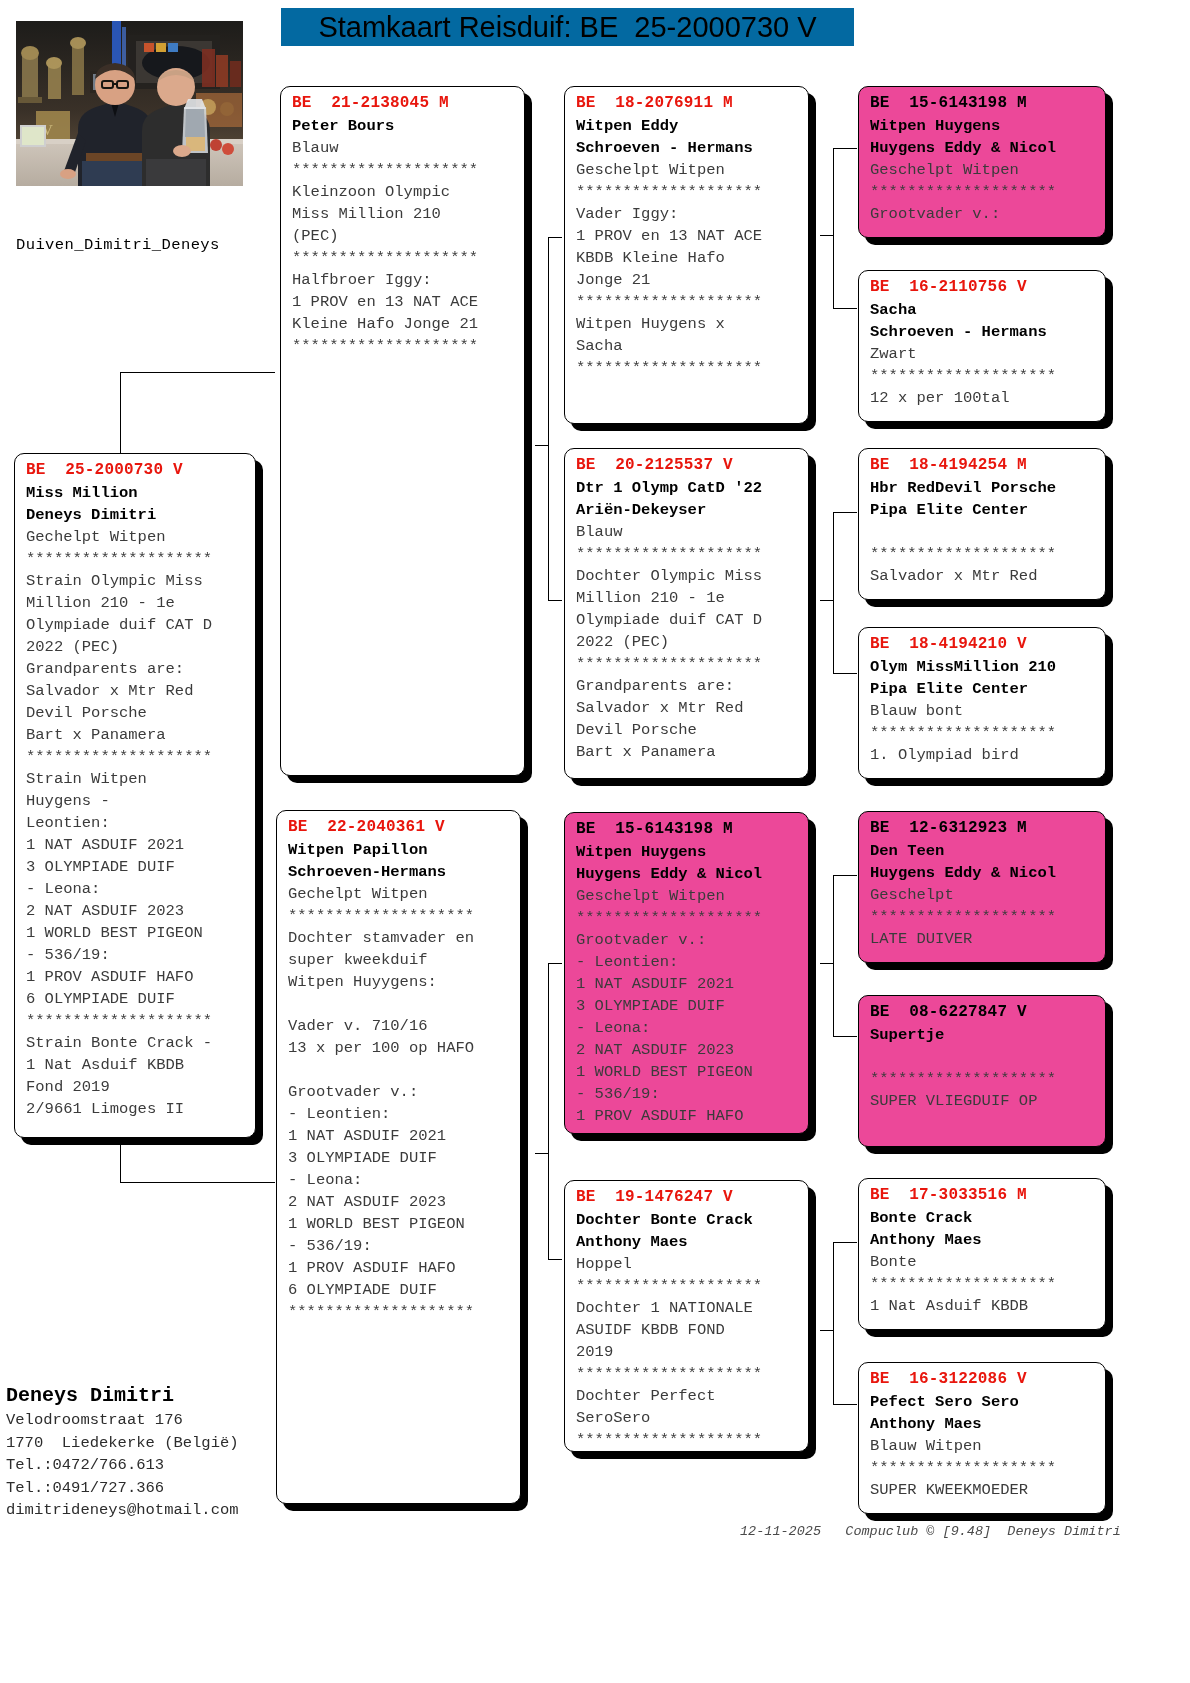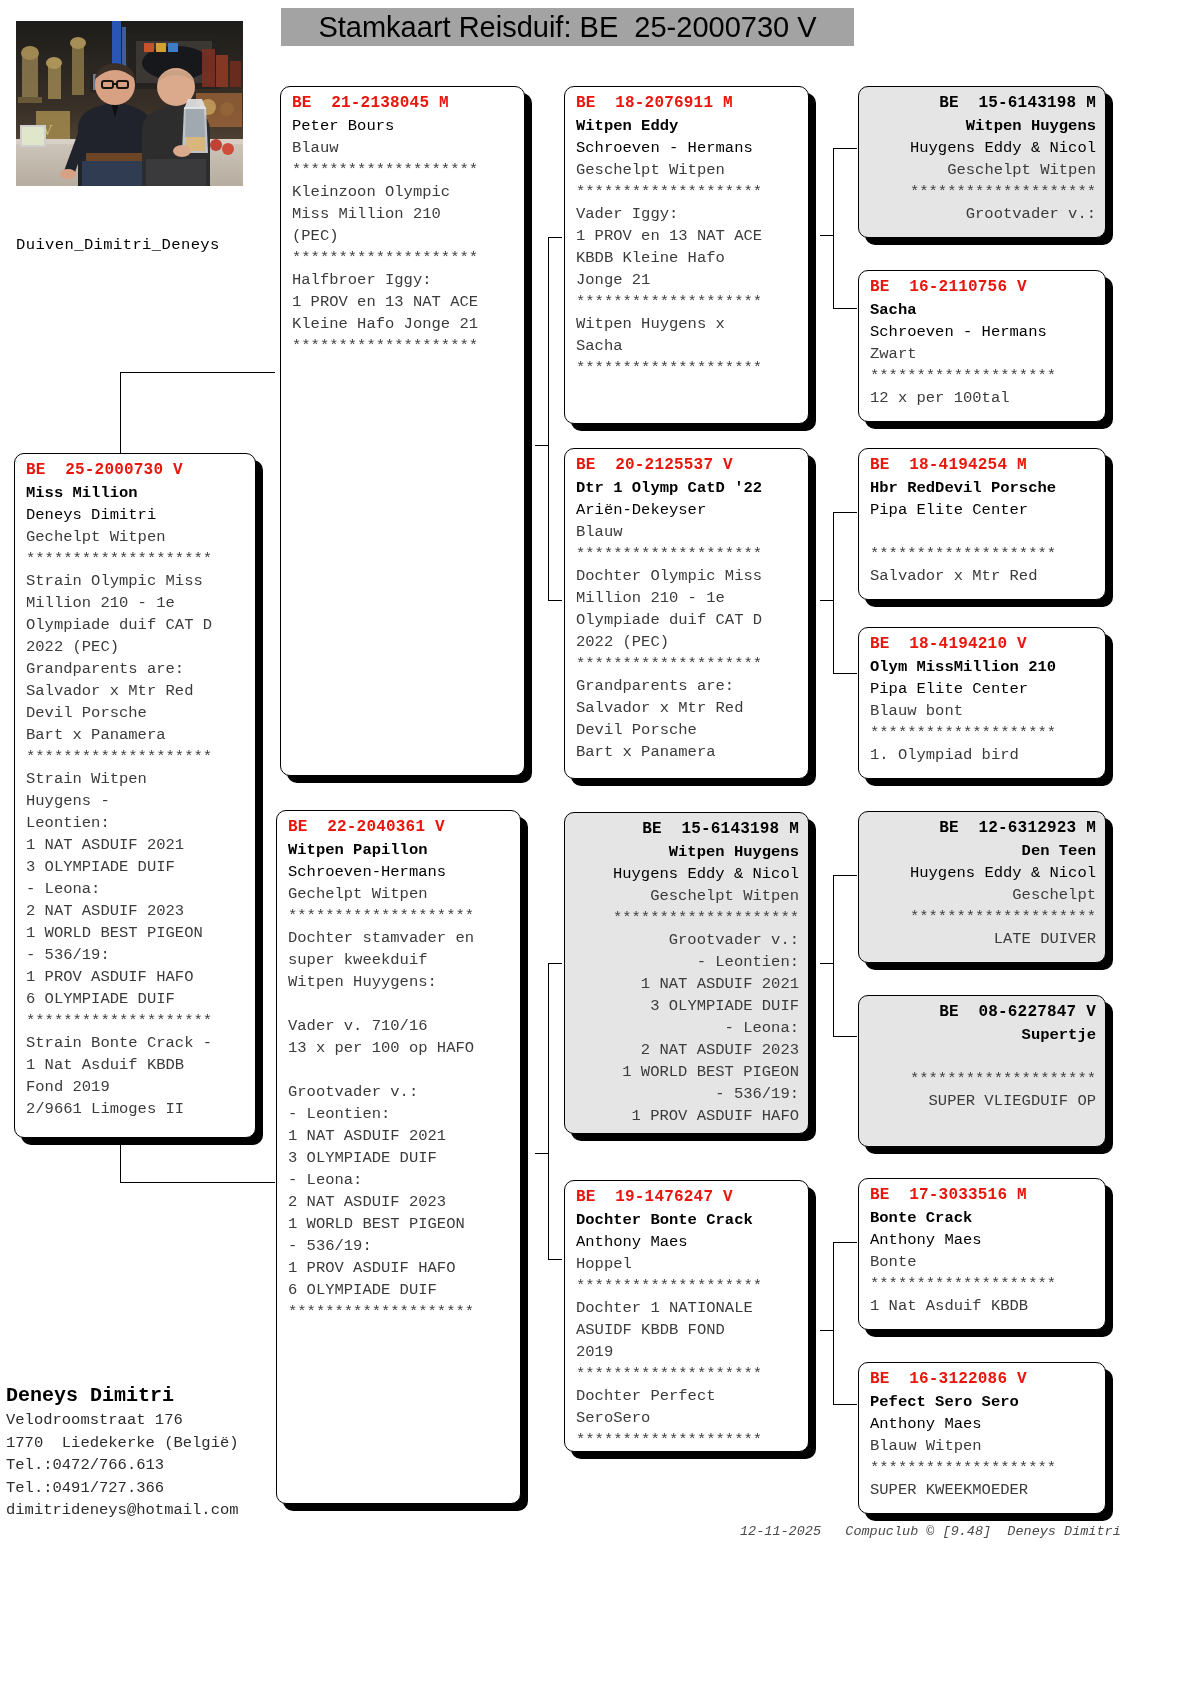--- a/index.html
+++ b/index.html
@@ -12,21 +12,21 @@
     position: relative;
     font-family: "Liberation Mono", "DejaVu Sans Mono", monospace;
     overflow: hidden;
   }
 
   
   #title-bar {
     position: absolute;
     left: 281px; top: 8px;
     width: 573px; height: 38px;
-    background: #a3a3a3;
+    background: #0369a1;
     display: flex; align-items: center; justify-content: center;
   }
   #title-bar .title-text {
     font-family: "Liberation Sans", sans-serif;
     font-size: 29px;
     color: #000;
     white-space: pre;
     letter-spacing: 0px;
   }
 
@@ -60,21 +60,21 @@
   
   .card {
     position: absolute;
     border: 1px solid #000;
     border-radius: 10px;
     background: #ffffff;
     padding: 6px 9px 6px 11px;
     overflow: hidden;
     box-shadow: 7px 7px 0 0 #000;
   }
-  .card.pink { background: #e5e5e5; text-align: right; }
+  .card.pink { background: #ec4899; }
 
   .ring {
     font-size: 16px;
     font-weight: bold;
     color: #e8160d;
     white-space: pre;
     letter-spacing: 0.2px;
     line-height: 21px;
     margin-bottom: 1px;
   }
@@ -82,21 +82,21 @@
 
   .nick {
     font-size: 15.5px;
     font-weight: bold;
     color: #000;
     white-space: pre;
     line-height: 22px;
   }
   .owner {
     font-size: 15.5px;
-    font-weight: normal;
+    font-weight: bold;
     color: #000;
     white-space: pre;
     line-height: 22px;
   }
   .body-lines {
     font-size: 15.5px;
     color: #3b3b3b;
     white-space: pre;
     line-height: 22px;
   }

